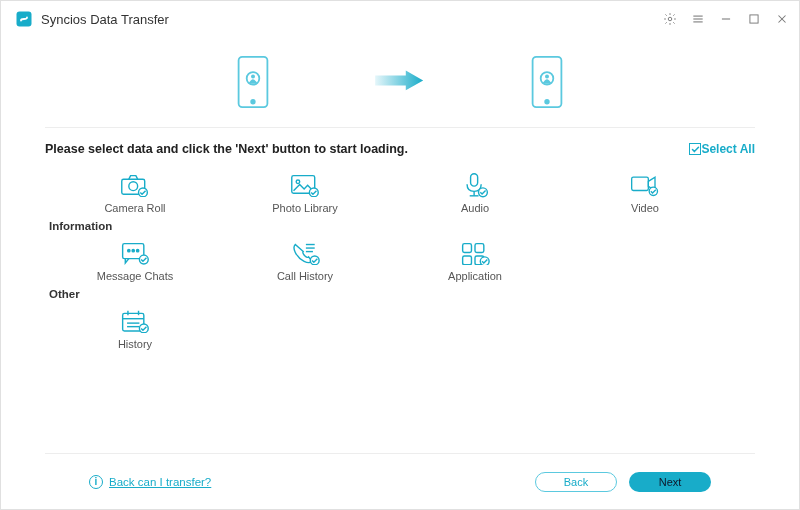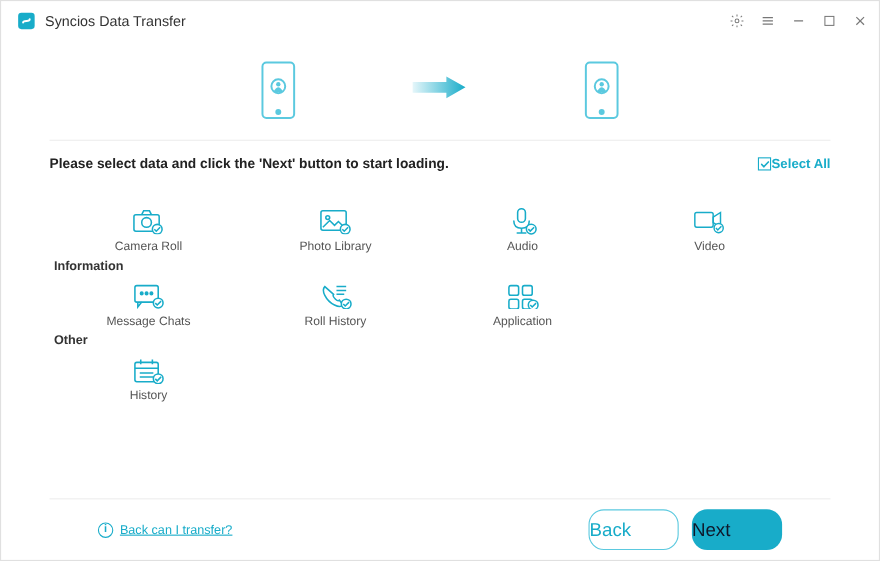--- a/index.html
+++ b/index.html
@@ -16,41 +16,41 @@
   .win-btn svg { width: 14px; height: 14px; }
 
   
   .hero { height: 90px; display: flex; align-items: center; justify-content: center; gap: 100px; position: relative;}
   .phone { width: 36px; height: 54px; }
   .arrow { width: 58px; }
 
   
   .content { flex: 1; padding: 0 44px; display: flex; flex-direction: column; }
   .divider { height: 1px; background: #ededed; margin-bottom: 14px; }
-  .instr-row { display: flex; align-items: flex-start; margin-bottom: 32px; }
+  .instr-row { display: flex; align-items: flex-start; margin-bottom: 16px; }
   .instr { font-size: 12.5px; font-weight: 600; color: #222; }
   .instr-spacer { flex: 1; }
   .select-all { display: flex; align-items: center; gap: 0; color: #18acc9; font-size: 12px; font-weight: 600; cursor: pointer; }
   .select-all .chk { width: 12px; height: 12px; border: 1.5px solid #18acc9; display: flex; align-items: center; justify-content: center; }
   .select-all .chk svg { width: 9px; height: 9px; }
 
   .section-label { font-size: 11.5px; font-weight: 600; color: #333; margin: 6px 0 8px 4px; }
   .grid { display: grid; grid-template-columns: repeat(4, 1fr); row-gap: 24px; justify-items: start; padding-left: 30px; }
   .item { width: 120px; display: flex; flex-direction: column; align-items: center; gap: 4px; cursor: pointer; }
   .item-icon { width: 30px; height: 26px; display:flex; align-items:center; justify-content:center; }
   .item-icon svg { stroke: #18acc9; fill: none; stroke-width: 1.6; }
   .item-label { font-size: 11px; color: #555; text-align:center; }
 
   
   .footer { height: 56px; border-top: 1px solid #ededed; margin-top: auto; display: flex; align-items: center; padding: 0 44px; }
   .help { display: flex; align-items: center; gap: 6px; color: #18acc9; font-size: 11.5px; cursor: pointer; }
   .help .qicon { width: 14px; height: 14px; border: 1.3px solid #18acc9; border-radius: 50%; display:flex; align-items:center; justify-content:center; font-size:10px; font-weight:700; line-height: 1;}
   .help-text { text-decoration: underline; }
   .footer-spacer { flex: 1; }
-  .btn { min-width: 82px; height: 37px; border-radius: 14px; font-size: 17px; display: flex; align-items: center; justify-content: flex-start; cursor: pointer; }
+  .btn { min-width: 82px; height: 20px; border-radius: 14px; font-size: 11px; display: flex; align-items: center; justify-content: center; cursor: pointer; }
   .btn-back { border: 1px solid #5bc9df; color: #18acc9; background: #fff; margin-right: 12px; }
   .btn-next { background: #18acc9; color: #0f172a; border: none; }
 </style>
 </head>
 <body>
 
 <div class="window">
 
   <div class="titlebar">
     <span class="logo">
@@ -223,21 +223,21 @@
         <span class="item-icon">
           <svg viewBox="0 0 34 28">
               <path d="M6 4c-2 2-2 5 0 9s6 8 10 10 7 2 9 0l-4-5c-1 1-2 1-4-1s-3-4-2-5z"></path>
               <line x1="18" y1="4" x2="28" y2="4"></line>
               <line x1="18" y1="8" x2="28" y2="8"></line>
               <line x1="18" y1="12" x2="26" y2="12"></line>
               <circle cx="28" cy="22" r="5" fill="#fff"></circle>
               <path d="M25 22l2 2 4-4" stroke-width="1.6"></path>
             </svg>
         </span>
-        <span class="item-label">Roll History</span>
+        <span class="item-label">Call History</span>
       </div>
 
       <div class="item">
         <span class="item-icon">
           <svg viewBox="0 0 34 28">
               <rect x="3" y="3" width="10" height="10" rx="2"></rect>
               <rect x="17" y="3" width="10" height="10" rx="2"></rect>
               <rect x="3" y="17" width="10" height="10" rx="2"></rect>
               <rect x="17" y="17" width="10" height="10" rx="2"></rect>
               <circle cx="28" cy="23" r="5" fill="#fff"></circle>

